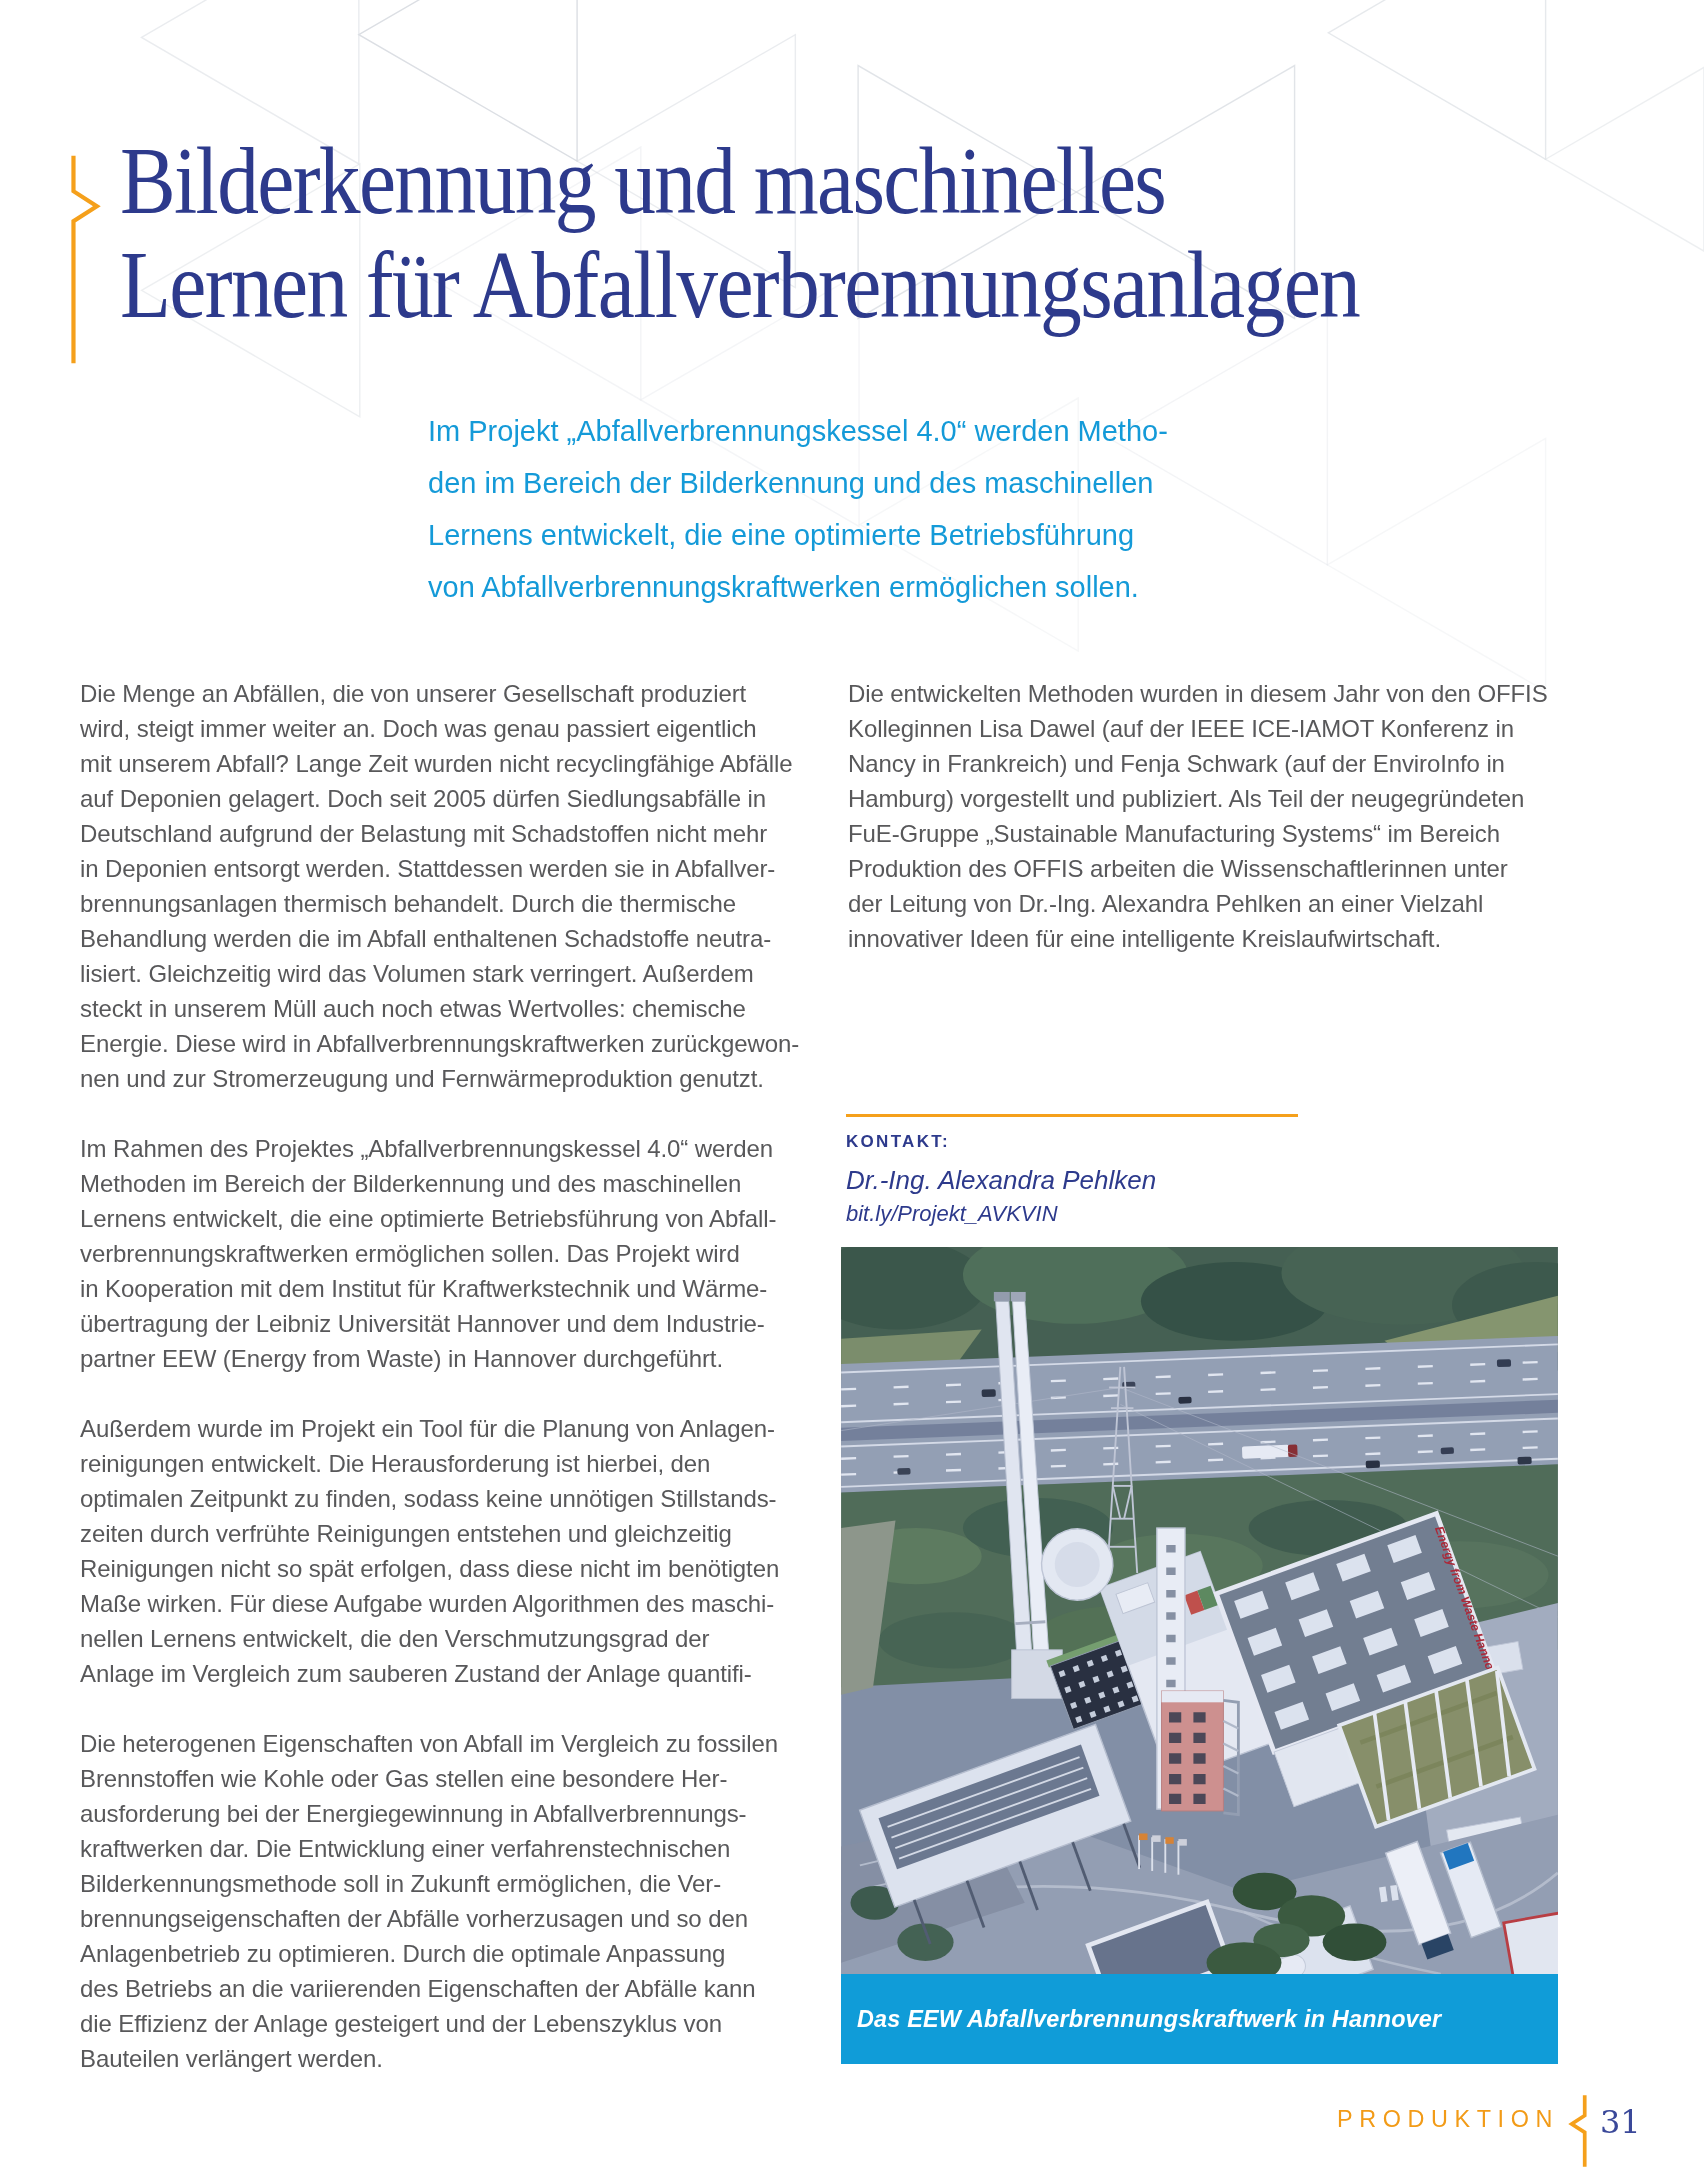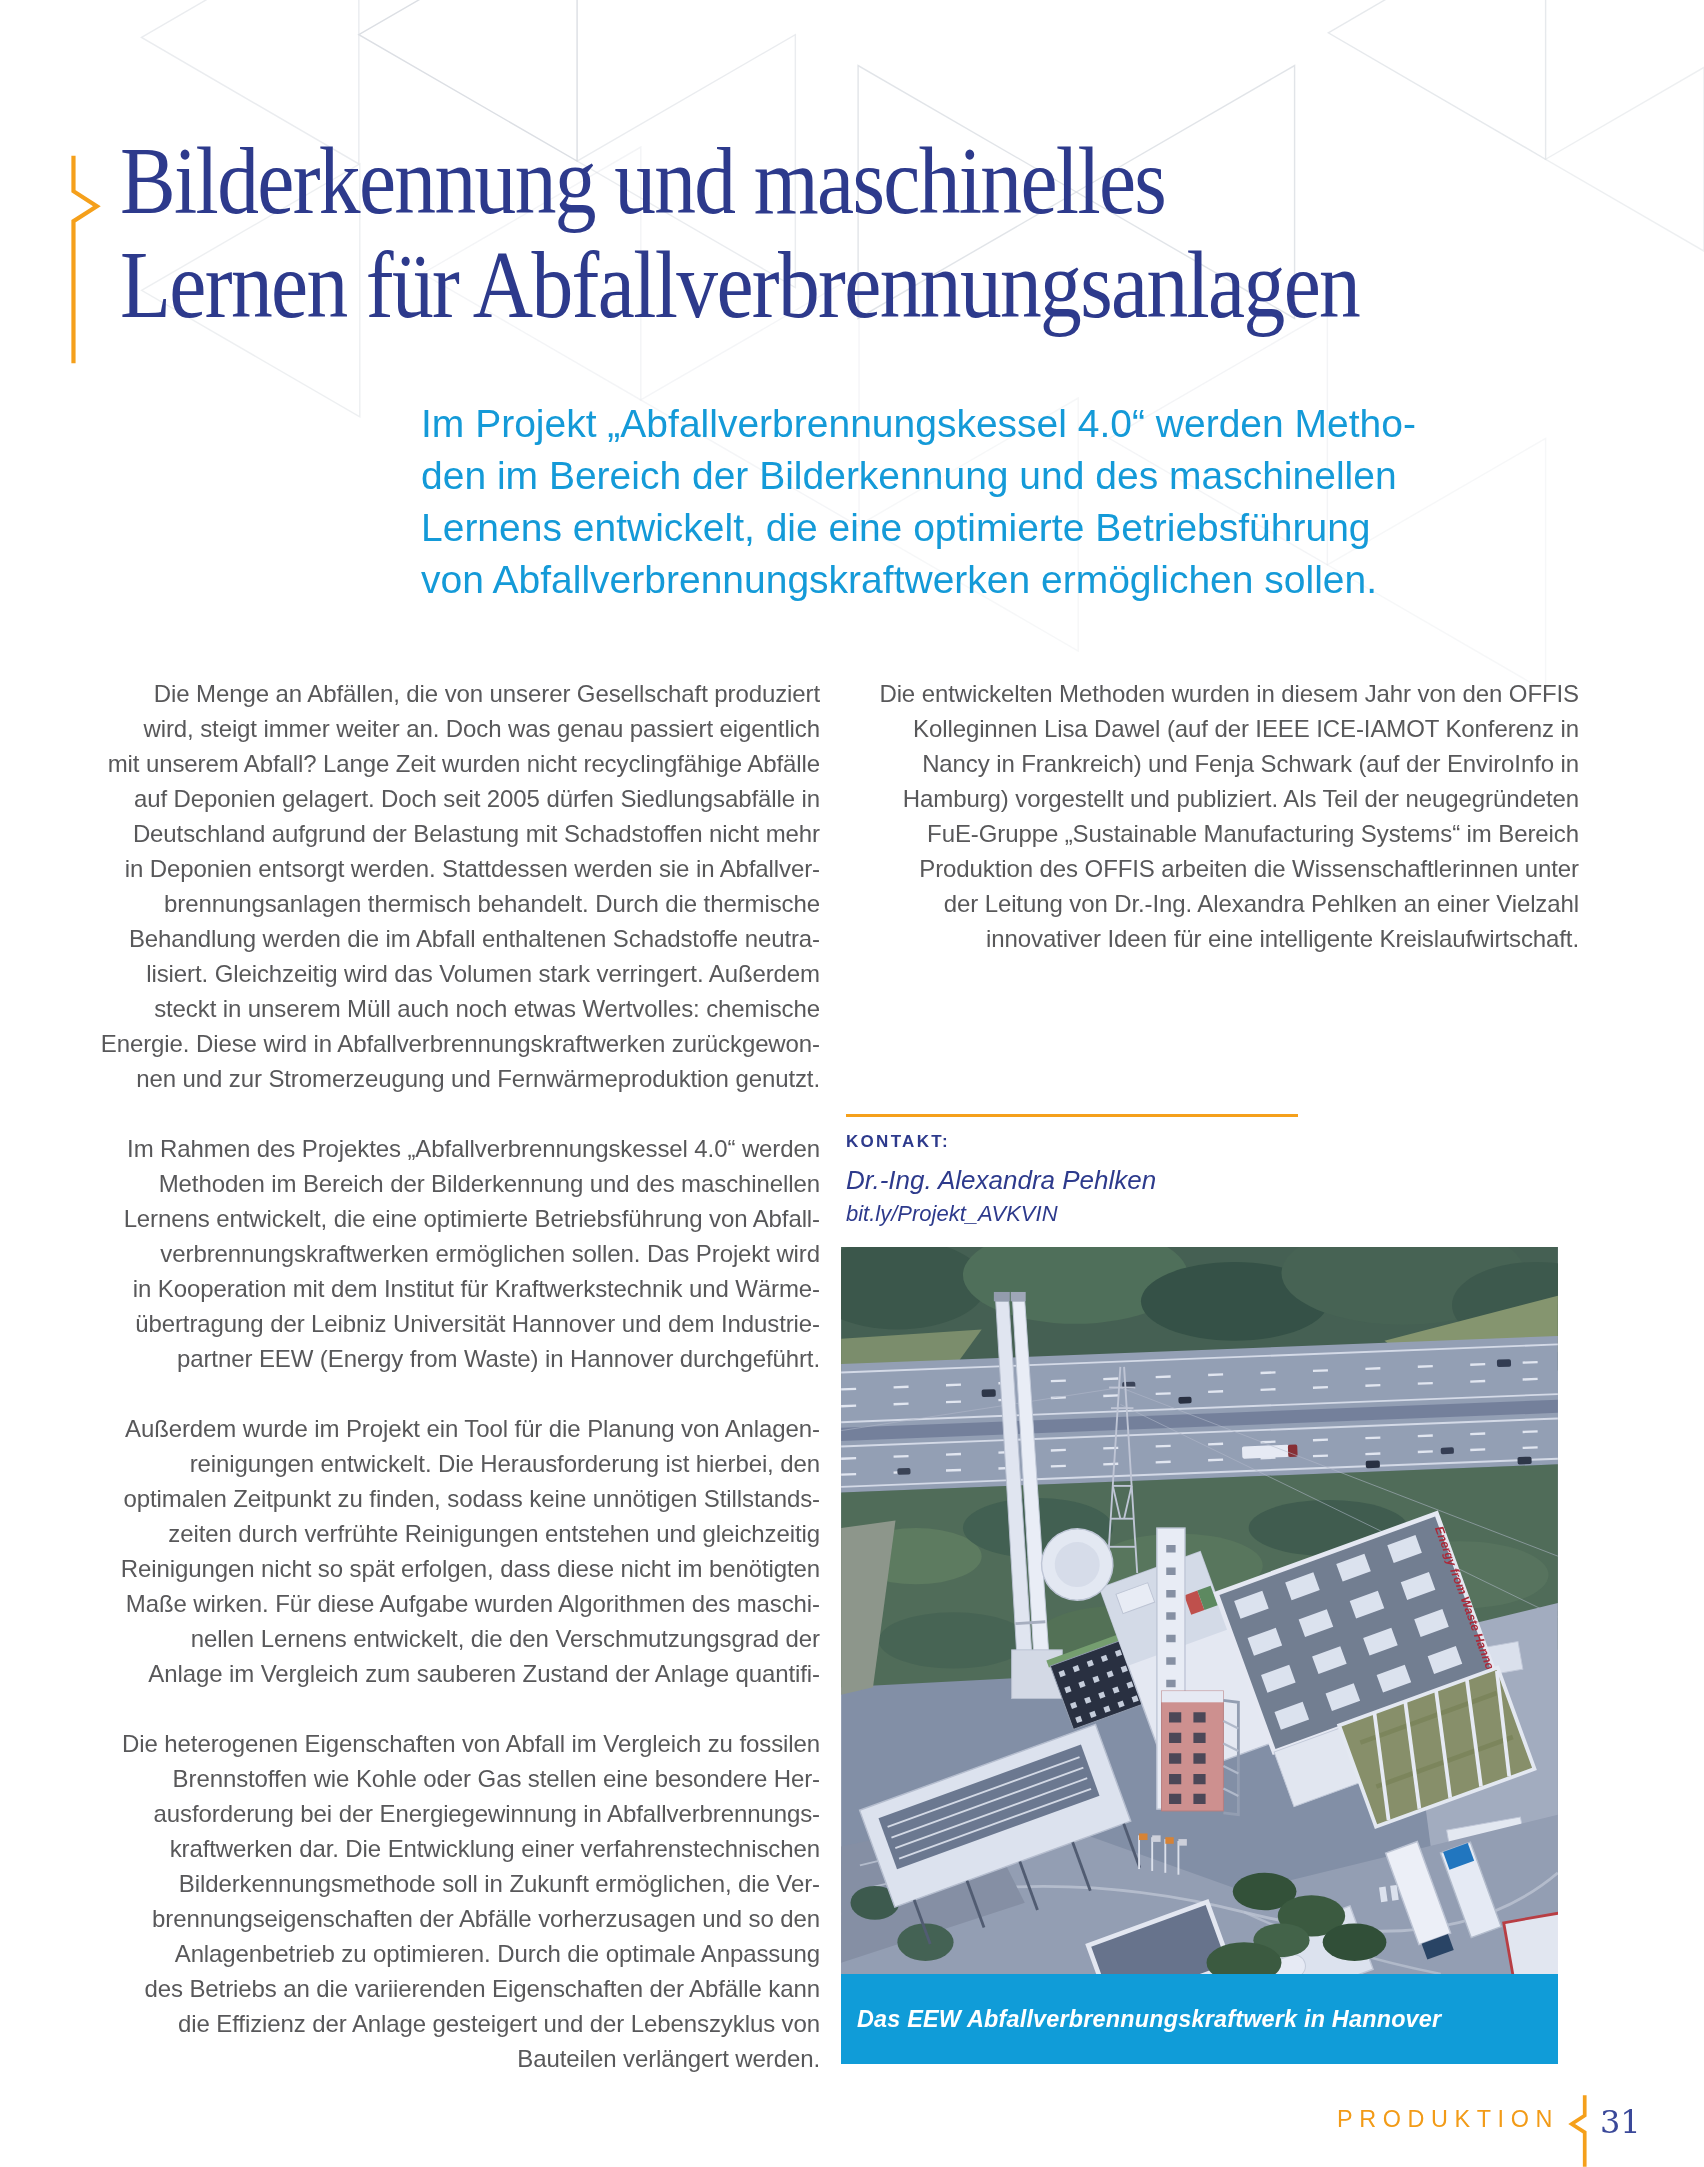--- a/index.html
+++ b/index.html
@@ -11,25 +11,25 @@
   .pattern{position:absolute;left:0;top:0;}
   .title-chevron{position:absolute;left:66px;top:148px;}
   .page-title{
     position:absolute;left:120px;top:129px;margin:0;
     font-family:"Liberation Serif",serif;font-weight:400;
     font-size:96px;line-height:104px;letter-spacing:-1.9px;
     color:#2d3a8c;white-space:pre;
     transform:scaleX(.87);transform-origin:left top;
   }
   .intro{
-    position:absolute;left:420px;top:397px;margin:1px;
-    font-size:39px;line-height:52px;color:#149ad8;white-space:pre;
+    position:absolute;left:420px;top:397px;margin:8px;
+    font-size:29px;line-height:52px;color:#149ad8;white-space:pre;
   }
   .col{position:absolute;top:676px;color:#58585a;font-size:24px;line-height:35px;}
-  .col p{margin:0 0 35px 0;white-space:pre;letter-spacing:-0.1px;text-align:right;}
+  .col p{margin:0 0 35px 0;white-space:pre;letter-spacing:-0.1px;}
   .col-left{left:80px;width:740px;}
   .col-right{left:848px;width:731px;}
   .kontakt{position:absolute;left:846px;top:1114px;width:452px;color:#2d3a8c;}
   .kontakt-rule{width:452px;height:2.8px;background:#f5a01b;}
   .kontakt-heading{margin-top:15px;font-size:17px;font-weight:bold;letter-spacing:2.3px;}
   .kontakt-name{margin-top:11px;font-size:26px;font-style:italic;line-height:34px;}
   .kontakt-link{font-size:22px;font-style:italic;line-height:34px;}
   .photo{position:absolute;left:841px;top:1247px;width:717px;margin:0;}
   .photo-caption{
     height:90px;background:#109cd8;color:#ffffff;display:flex;align-items:center;

